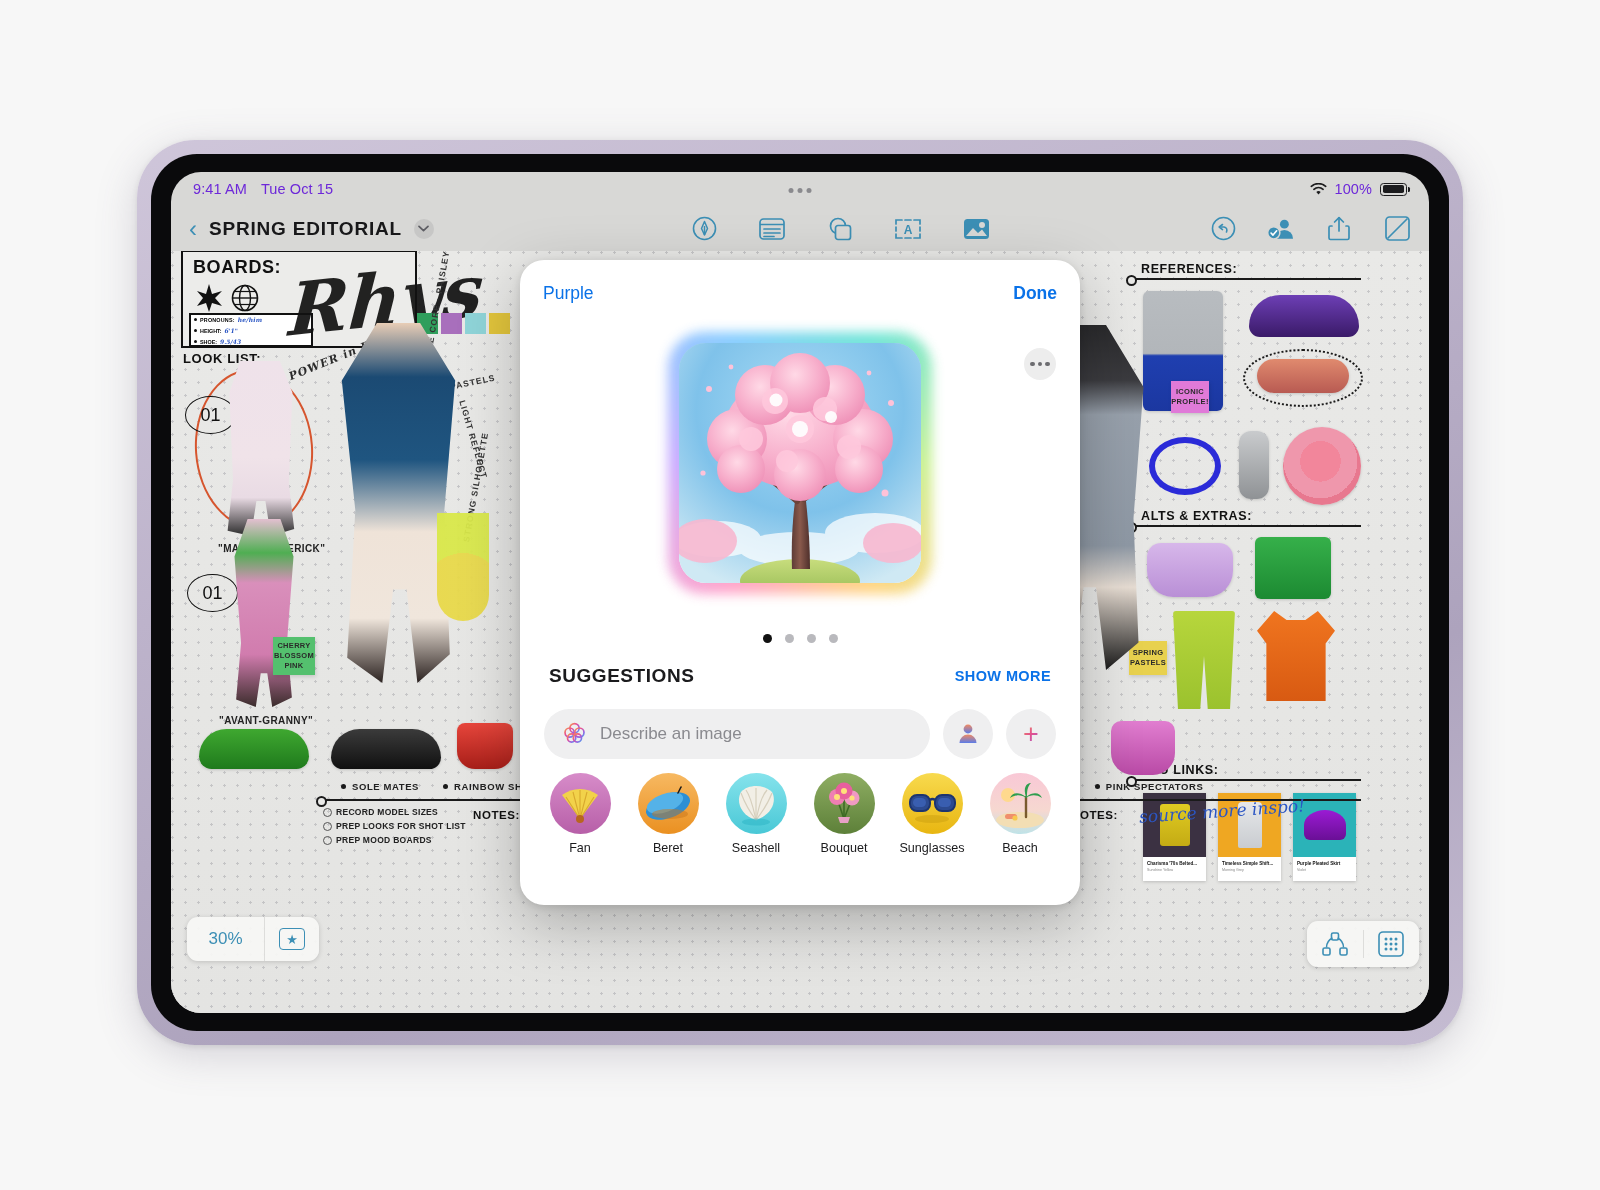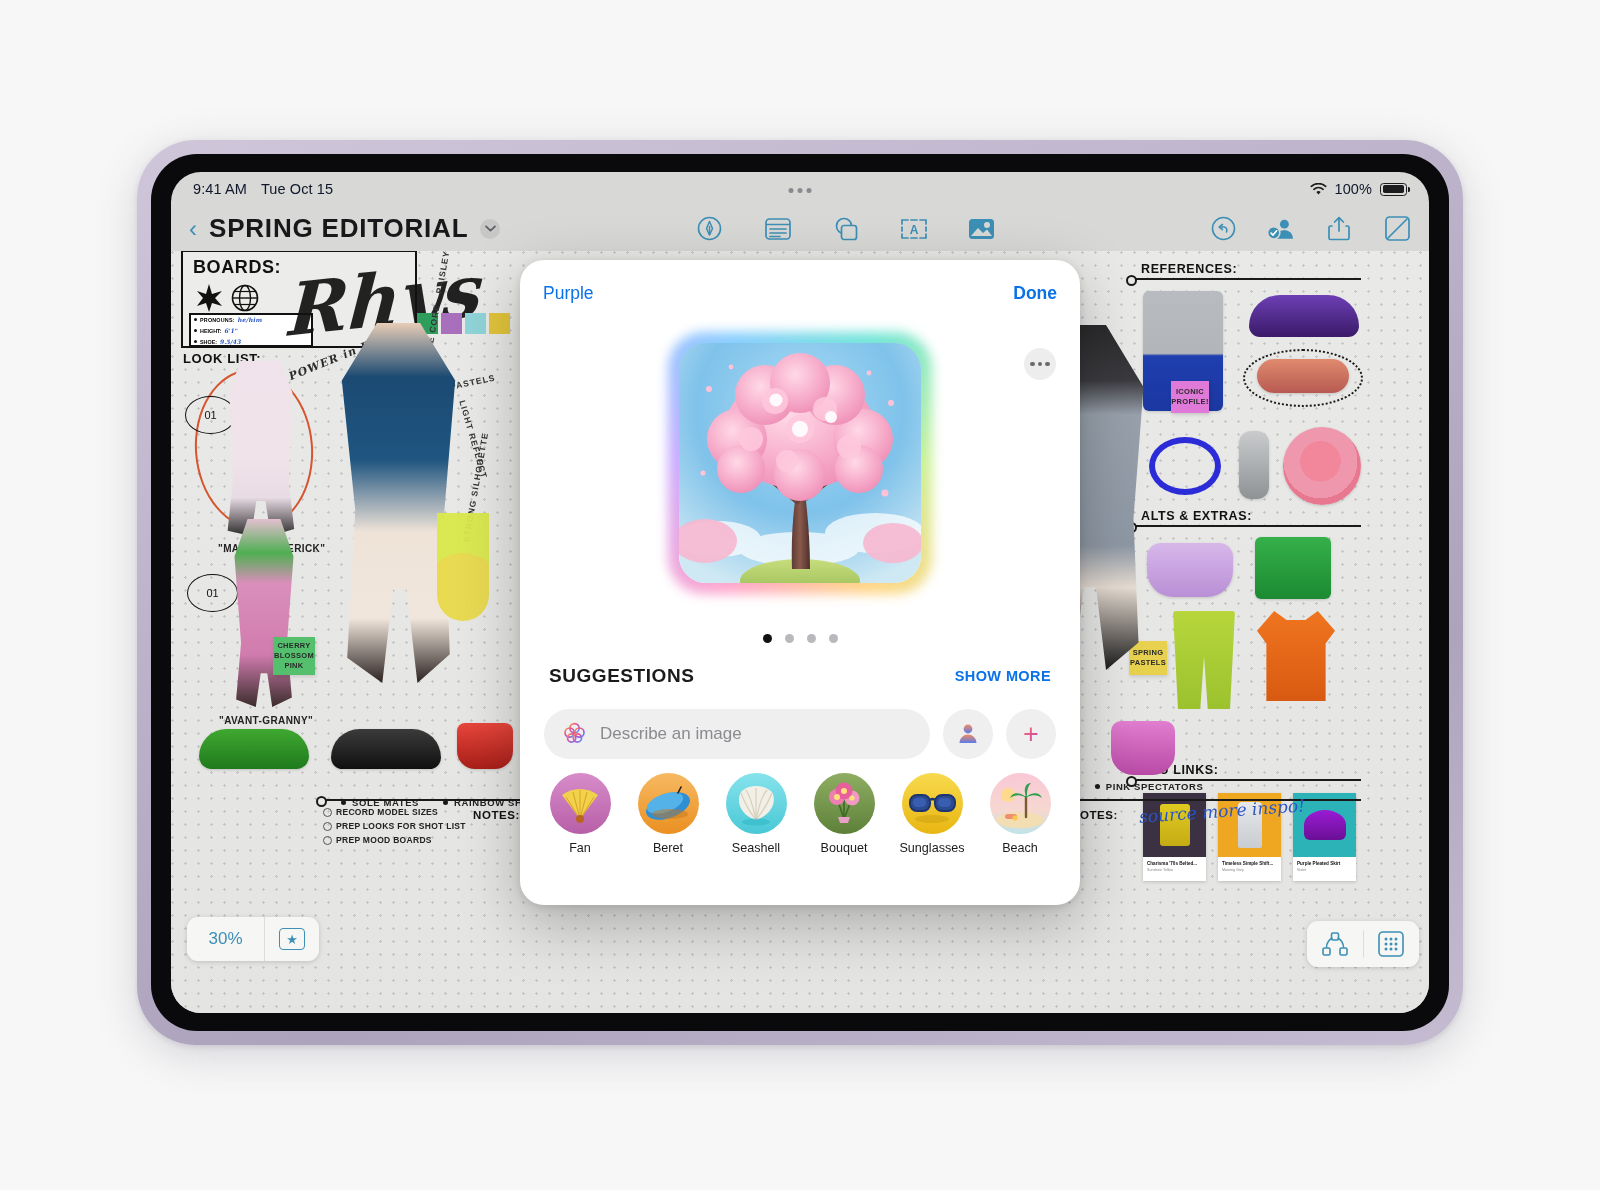--- a/index.html
+++ b/index.html
@@ -34,21 +34,21 @@
   .btn-side { position:absolute; background: linear-gradient(180deg,#bdb3cb,#a99fba); border-radius:3px; }
   #vol-a { left: 131px; top: 232px; width: 7px; height: 44px; border-radius: 4px 0 0 4px;}
   #vol-b { left: 131px; top: 288px; width: 7px; height: 44px; border-radius: 4px 0 0 4px;}
   #cam-dot { position:absolute; left:157px; top:574px; width:14px; height:14px; border-radius:50%;
     background:#8f86a0; box-shadow: inset 0 0 3px rgba(0,0,0,.4);}
 
   
   #statusbar {
     position: absolute; left:0; top:0; width: 100%; height: 34px;
     display:flex; align-items:center; justify-content:space-between;
-    padding: 0 22px; font-size: 14.5px; color:#0f172a; letter-spacing:.1px;
+    padding: 0 22px; font-size: 14.5px; color:#6d28d9; letter-spacing:.1px;
     z-index: 40;
   }
   .sb-left { display:flex; gap:14px; align-items:center; font-weight:500;}
   .sb-right { display:flex; gap:8px; align-items:center; font-weight:500;}
   .handle-dots { position:absolute; left:50%; transform:translateX(-50%); top:16px; display:flex; gap:4px; z-index:41;}
   .handle-dots i { width:5px; height:5px; border-radius:50%; background:#8a8a8e; display:block;}
   .wifi { width:17px; height:13px; position:relative; display:inline-block;}
   .wifi svg { position:absolute; left:0; top:0;}
   .battery { width:27px; height:13px; border:1.6px solid #1c1c1e; border-radius:3.5px; position:relative;}
   .battery::after{content:"";position:absolute;right:-4px;top:3.5px;width:2px;height:5px;background:#1c1c1e;border-radius:0 1.5px 1.5px 0;}
@@ -57,21 +57,21 @@
   
   #apptoolbar {
     position:absolute; left:0; top:34px; width:100%; height:45px;
     display:flex; align-items:center; z-index:38;
     padding: 0 18px;
   }
   .tb-left { display:flex; align-items:center; gap:12px; min-width: 300px;}
   .tb-center { flex:1; display:flex; align-items:center; justify-content:center; gap:40px;}
   .tb-right { display:flex; align-items:center; gap:30px; min-width: 220px; justify-content:flex-end;}
   .chev-back { color:#3c8fb5; font-size:24px; line-height:1; font-weight:300; cursor:pointer;}
-  #doc-title { font-size:26px; font-weight:600; letter-spacing:.8px; color:#18181a;}
+  #doc-title { font-size:19px; font-weight:600; letter-spacing:.8px; color:#18181a;}
   .title-chev {
     width:20px;height:20px;border-radius:50%;background:rgba(120,120,128,.18);
     display:flex;align-items:center;justify-content:center;
   }
   .title-chev svg{display:block;}
   .tb-icon { width:28px; height:28px; color:#3c8fb5; display:flex; align-items:center; justify-content:center;}
   .tb-icon svg { display:block; }
 
   
   #board {
@@ -88,21 +88,21 @@
   .bullet-row span { display:flex; align-items:center; gap:6px; }
   .bullet-row span::before{content:"";width:5px;height:5px;background:#1a1a1a;border-radius:50%;display:block;}
 
   .inspo-box {
     position:absolute; border:2.5px solid #111; background:#ececea;
   }
   .swatch { position:absolute; width:21px; height:21px; }
 
   .circ-num {
     position:absolute; width:51px;height:38px;border-radius:50%;border:1.8px solid #111;
-    display:flex;align-items:center;justify-content:center;font-size:11px;color:#111; background:transparent;
+    display:flex;align-items:center;justify-content:center;font-size:18px;color:#111; background:transparent;
   }
   .look-cap { position:absolute; font-size:10px; letter-spacing:.4px; color:#222; font-weight:600; white-space:nowrap;}
   .ellipse-mark {
     position:absolute; border:2px solid #d6552e; border-radius:50%;
   }
   .vert-tag{
     position:absolute; font-size:8.5px; letter-spacing:1.1px; color:#333; font-weight:600;
     transform-origin: 0 0; white-space:nowrap;
   }
   .sticky {
@@ -337,21 +337,21 @@
             </div>
             <div class="nm">Purple Pleated Skirt</div>
             <div class="sub">Violet</div>
           </div>
 
           <div class="figure" style="left:855px;top:74px;width:125px;height:345px;
                background:linear-gradient(180deg,#2a2a2c 0%,#3b3b3f 16%,#97a0ab 26%,#8e98a4 64%,#e6dcd2 76%,#1b1b1b 100%);
                clip-path:polygon(34% 0,64% 0,94% 18%,86% 56%,90% 92%,64% 100%,56% 76%,46% 76%,38% 100%,10% 92%,16% 56%,6% 18%);"></div>
           <div class="figure" style="left:940px;top:470px;width:64px;height:54px;background:linear-gradient(180deg,#e17ed0,#b94aa6);border-radius:10px 10px 22px 22px;"></div>
 
-          <div class="bullet-row" style="left:170px;top:546px;gap:24px;">
+          <div class="bullet-row" style="left:170px;top:530px;gap:24px;">
             <span>SOLE MATES</span>
             <span>RAINBOW SHERBET</span>
           </div>
           <div class="bullet-row" style="left:630px;top:530px;gap:52px;">
             <span>MOSSY AND BOSSY</span>
             <span>TAKE A BOW</span>
             <span>PINK SPECTATORS</span>
           </div>
           <div class="rule" style="left:152px;top:548px;width:1038px;height:1.5px;"></div>
 

